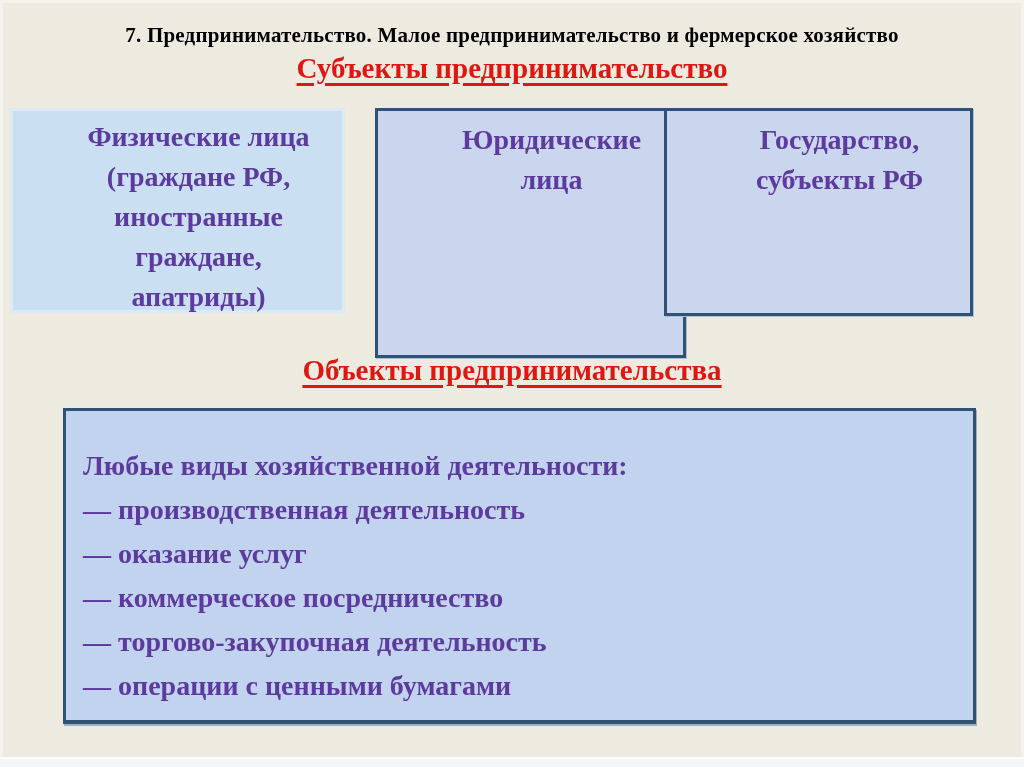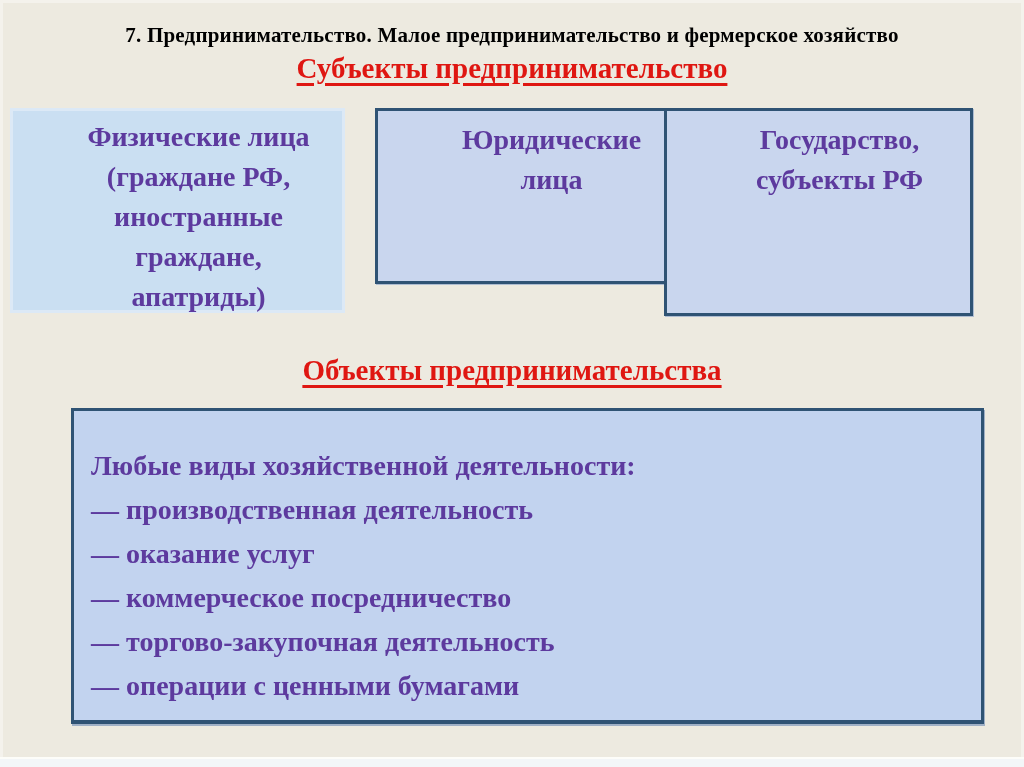--- a/index.html
+++ b/index.html
@@ -56,21 +56,21 @@
     left: 10px;
     width: 335px;
     height: 205px;
     background: #cadff2;
     border: 3px solid #dce9f6;
     padding-top: 6px;
   }
   .box-legal {
     left: 375px;
     width: 311px;
-    height: 176px;
+    height: 250px;
     background: #c9d6ee;
     border: 3px solid #2f5374;
     padding-top: 9px;
     box-shadow: 1px 1px 0 #aebdd2;
   }
   .box-state {
     left: 664px;
     width: 309px;
     height: 208px;
     background: #c9d6ee;
@@ -87,21 +87,20 @@
     height: 316px;
     box-sizing: border-box;
     background: #c2d3ef;
     border: 3px solid #2f5374;
     border-bottom-width: 4px;
     box-shadow: 1px 2px 0 #9fb0c6;
     padding: 33px 20px 0 17px;
     color: #5d3a9e;
     font-size: 28px;
     line-height: 44px;
-    margin-left: 8px;
   }
   .objects-box .line { white-space: nowrap; }
 
   .bottom-strip {
     position: absolute;
     left: 0;
     bottom: 0;
     width: 100%;
     height: 8px;
     background: #f3f6f8;

